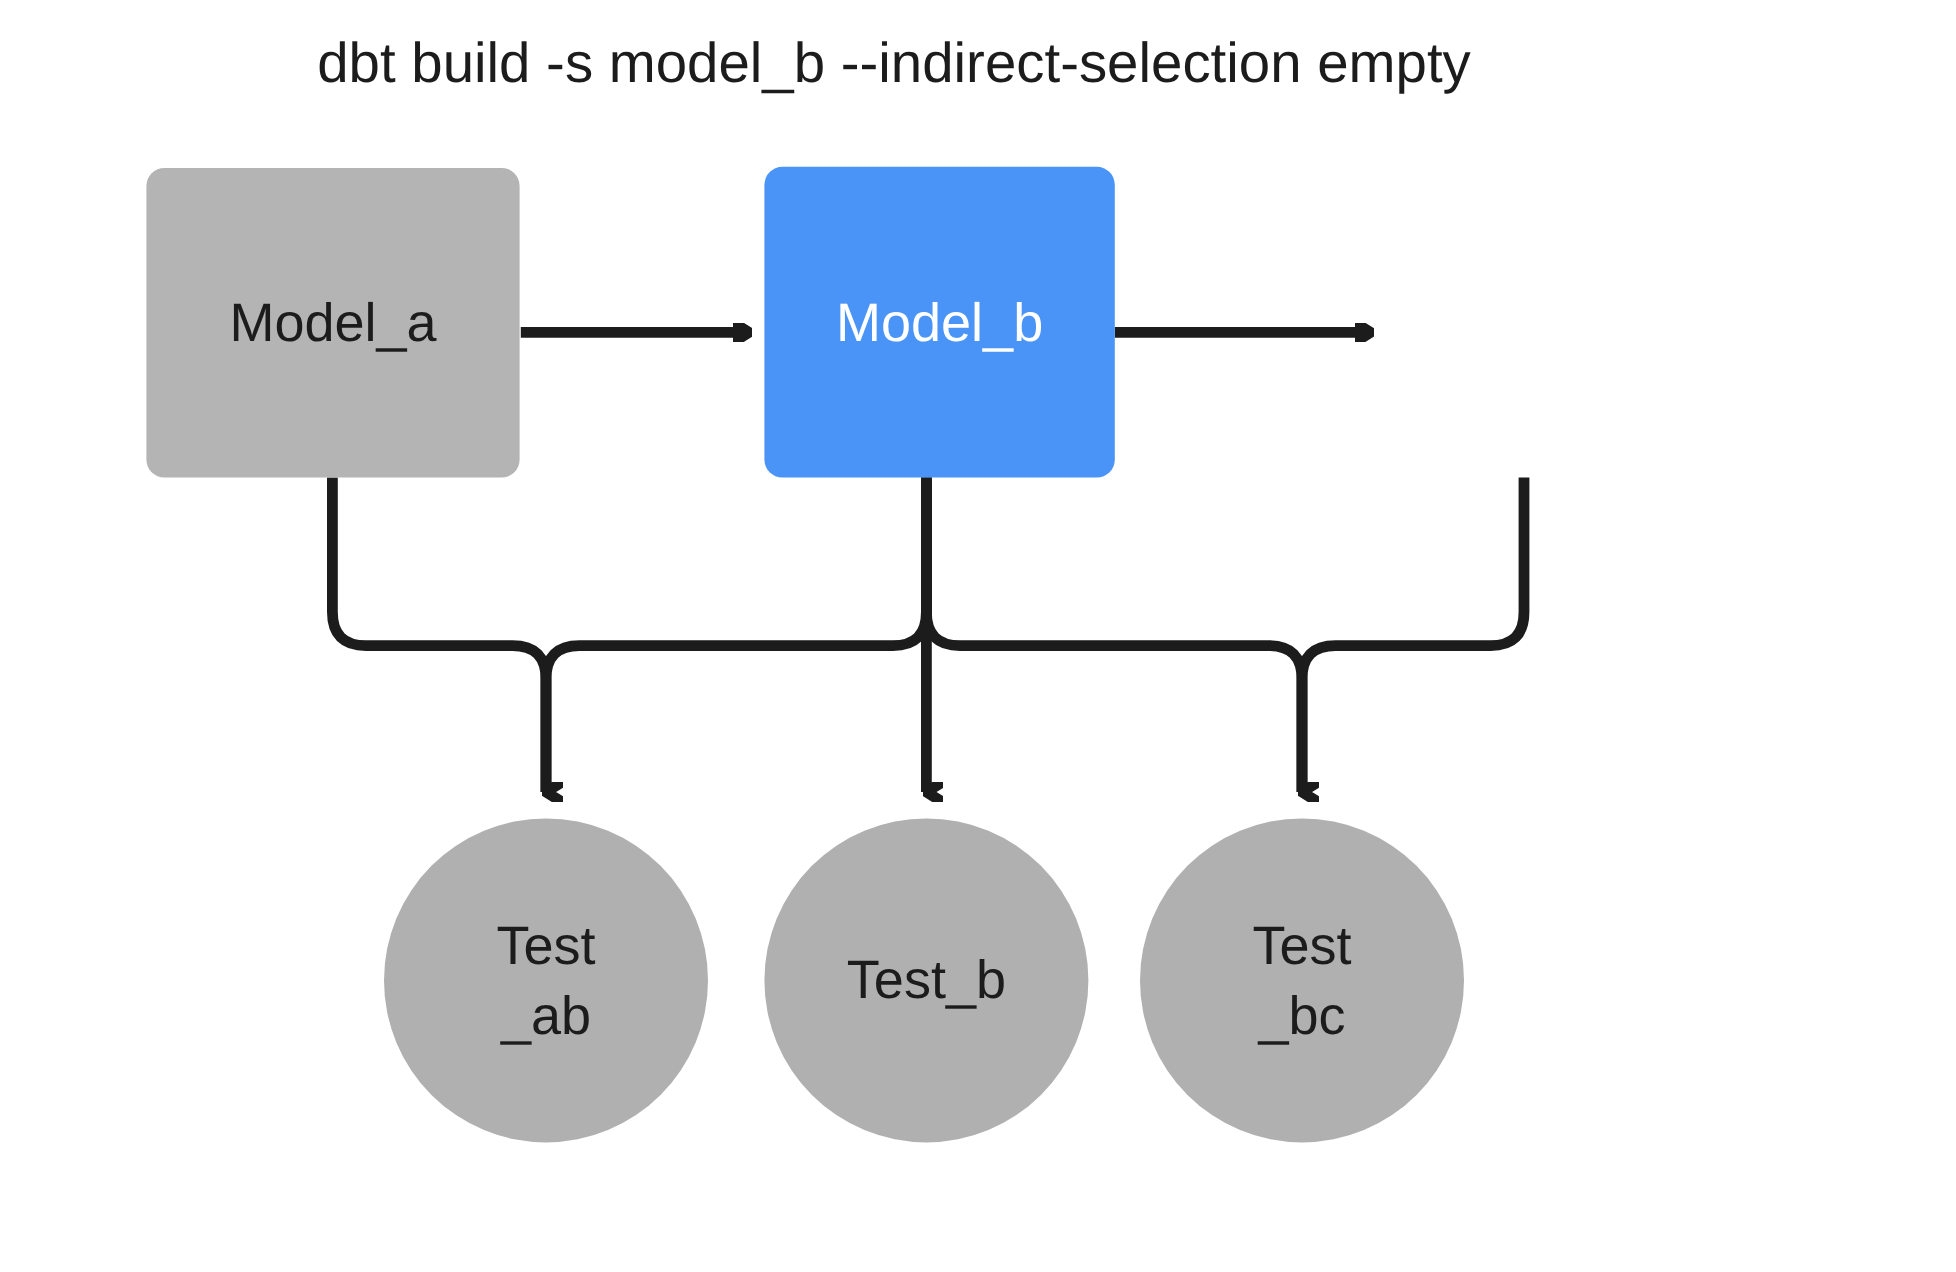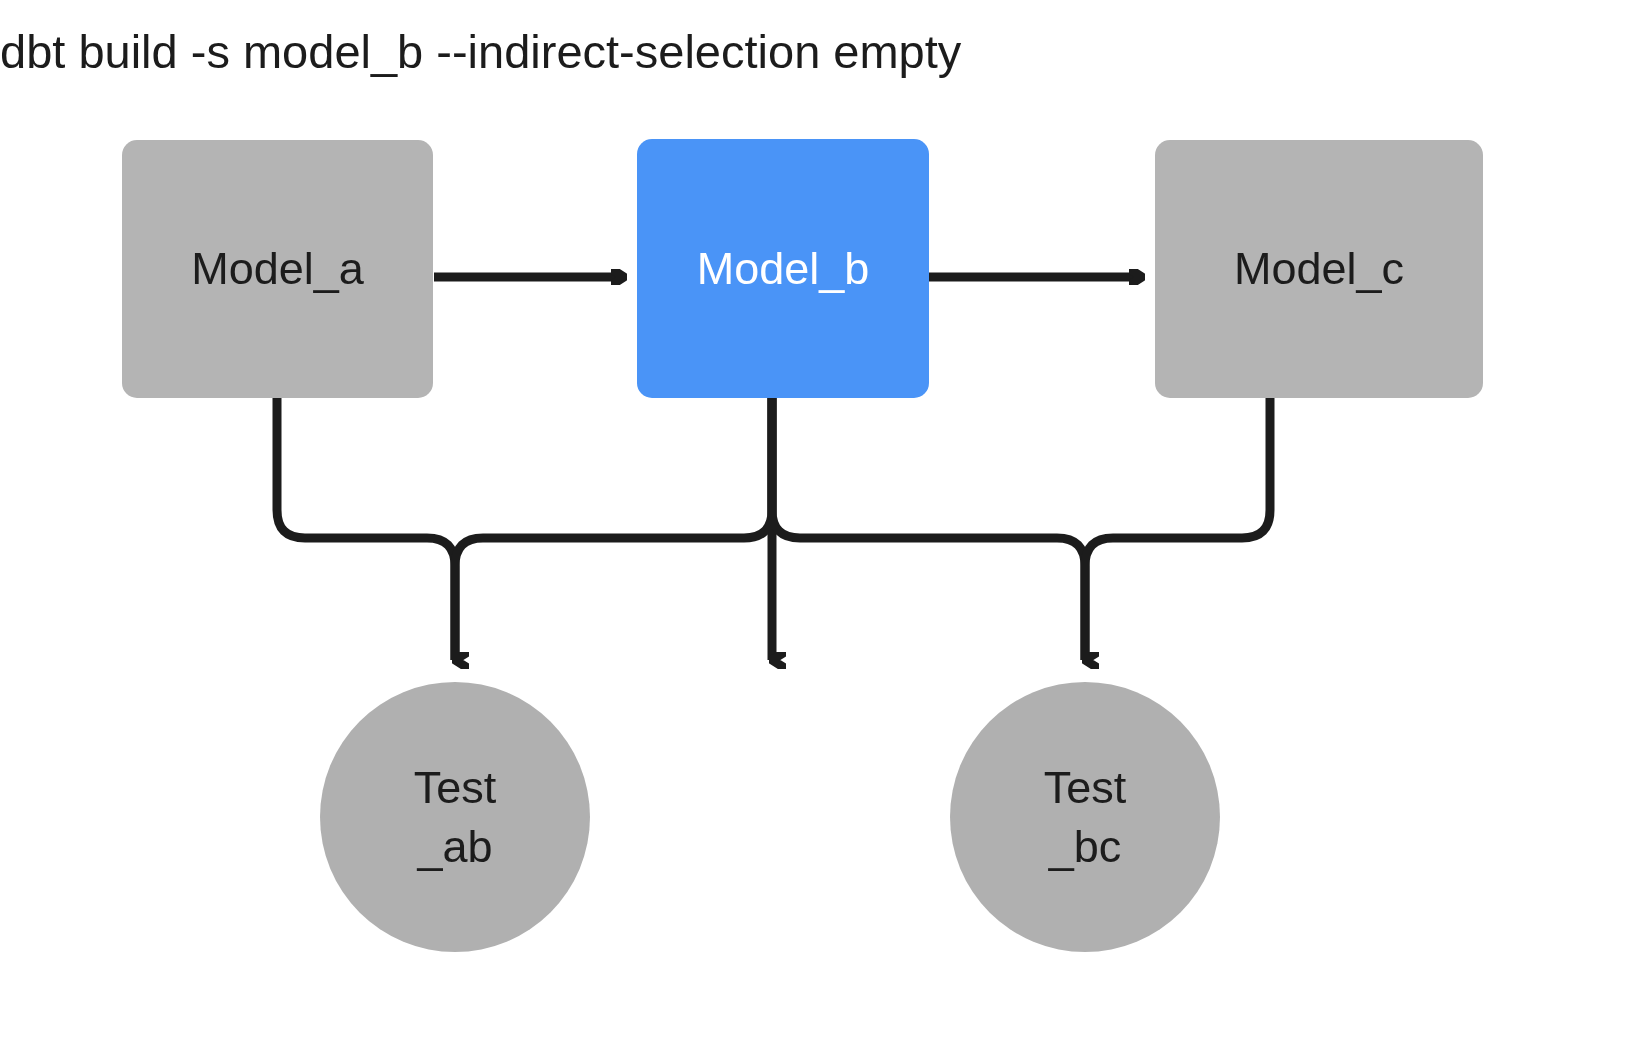--- a/index.html
+++ b/index.html
@@ -23,20 +23,21 @@
     left: 0;
     top: 0;
     width: 1630px;
     height: 1060px;
   }
   .diagram-title {
     position: absolute;
     left: 0;
     top: 24px;
     width: 1490px;
+    text-align: center;
     font-size: 47px;
     color: #1c1c1c;
     letter-spacing: 0px;
     white-space: nowrap;
   }
   .model-node {
     position: absolute;
     border-radius: 15px;
     display: flex;
     align-items: center;
@@ -106,28 +107,28 @@
   </svg>
 
   <div class="model-node gray" style="left:122px; top:140px; width:311px; height:258px;">
     <span>Model_a</span>
   </div>
 
   <div class="model-node blue" style="left:637px; top:139px; width:292px; height:259px;">
     <span>Model_b</span>
   </div>
 
-  <div class="model-node gray" style="left:1155px; top:140px; width:328px; height:258px;">
-    <span>Model_c</span>
-  </div>
 
   <div class="test-node" style="left:320px; top:682px; width:270px; height:270px;">
     <span class="test-line">Test</span>
     <span class="test-line spaced">_ab</span>
   </div>
 
+  <div class="test-node" style="left:637px; top:682px; width:270px; height:270px;">
+    <span class="test-line">Test_b</span>
+  </div>
 
   <div class="test-node" style="left:950px; top:682px; width:270px; height:270px;">
     <span class="test-line">Test</span>
     <span class="test-line spaced">_bc</span>
   </div>
 
 </div>
 
 </body></html>

